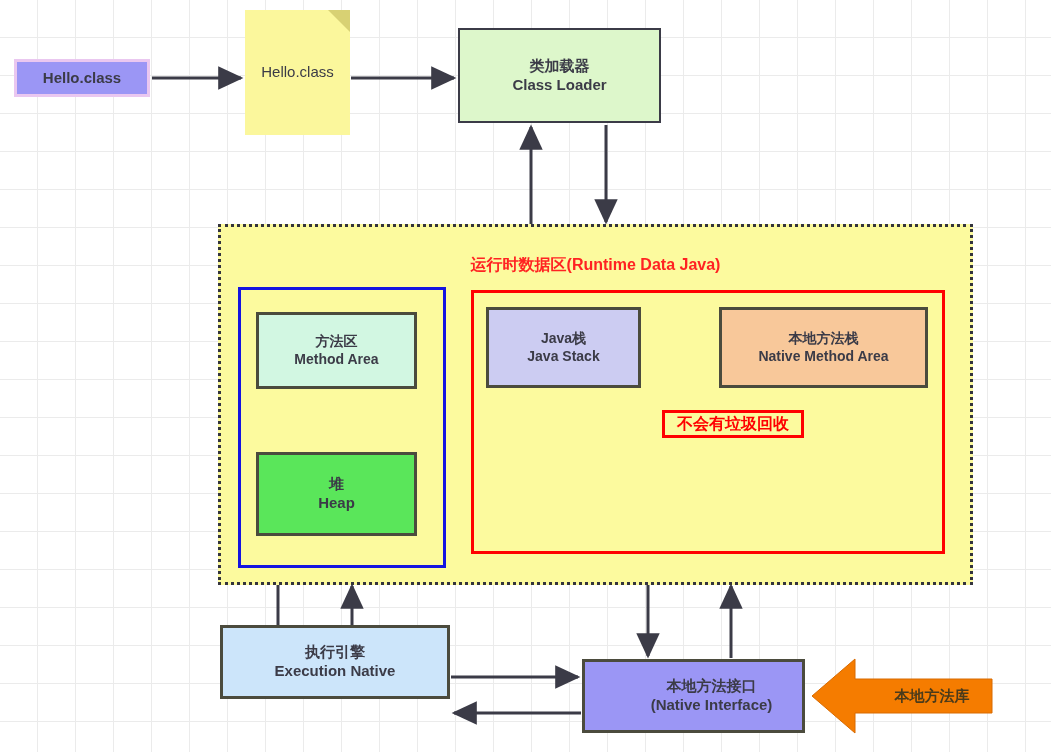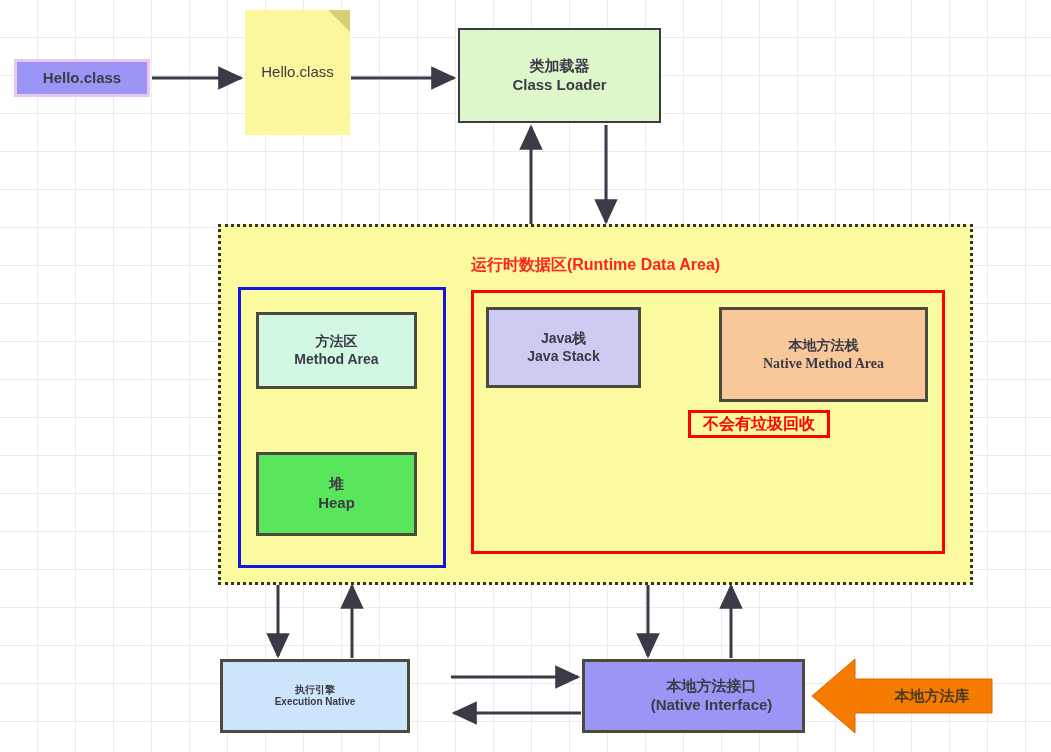--- a/index.html
+++ b/index.html
@@ -104,43 +104,43 @@
     border: 3px solid #ff0000;
     display: block;
   }
   #java-stack {
     left: 486px; top: 307px; width: 155px; height: 81px;
     background: #ccccf2;
     border: 3px solid #4b4b3d;
     font-size: 14px; font-weight: bold;
   }
   #native-method-stack {
-    left: 719px; top: 307px; width: 209px; height: 95px;
+    left: 719px; top: 307px; width: 209px; height: 81px;
     background: #f8c89a;
     border: 3px solid #4b4b3d;
-    font-size: 14px; font-weight: bold; font-family: Liberation Serif, serif;
+    font-size: 14px; font-weight: bold;
   }
   #no-gc {
-    left: 688px; top: 410px; width: 142px; height: 28px;
+    left: 662px; top: 410px; width: 142px; height: 28px;
     background: transparent;
     border: 3px solid #ff0000;
     color: #ff0000;
     font-size: 16px; font-weight: bold;
   }
   #program-counter {
     left: 554px; top: 452px; width: 337px; height: 92px;
     background: #fbc9fb;
     border: 3px solid #4b4b3d;
     font-size: 14px; font-weight: normal;
   }
   #execution-engine {
-    left: 220px; top: 659px; width: 190px; height: 74px;
+    left: 220px; top: 625px; width: 230px; height: 74px;
     background: #cce5fa;
     border: 3px solid #4b4b3d;
-    font-size: 10px; font-weight: bold;
+    font-size: 15px; font-weight: bold;
   }
   #native-interface {
     left: 582px; top: 659px; width: 223px; height: 74px;
     background: #9b96f5;
     border: 3px solid #4b4b3d;
     font-size: 15px; font-weight: bold; padding-left: 36px;
   }
   #native-lib-label {
     position: absolute;
     left: 872px; top: 680px;
@@ -220,21 +220,21 @@
     <span class="fold"></span>
     <span class="l1">Hello.class</span>
   </div>
 
   <div class="node" id="class-loader">
     <span class="l1">类加载器</span>
     <span class="l2">Class Loader</span>
   </div>
 
   <div class="node" id="runtime-area">
-    <div id="runtime-title">运行时数据区(Runtime Data Area)</div>
+    <div id="runtime-title">运行时数据区(Runtime Data Java)</div>
   </div>
 
   <div class="node" id="blue-group"></div>
   <div class="node" id="red-group"></div>
 
   <div class="node" id="method-area">
     <span class="l1">方法区</span>
     <span class="l2">Method Area</span>
   </div>
 

